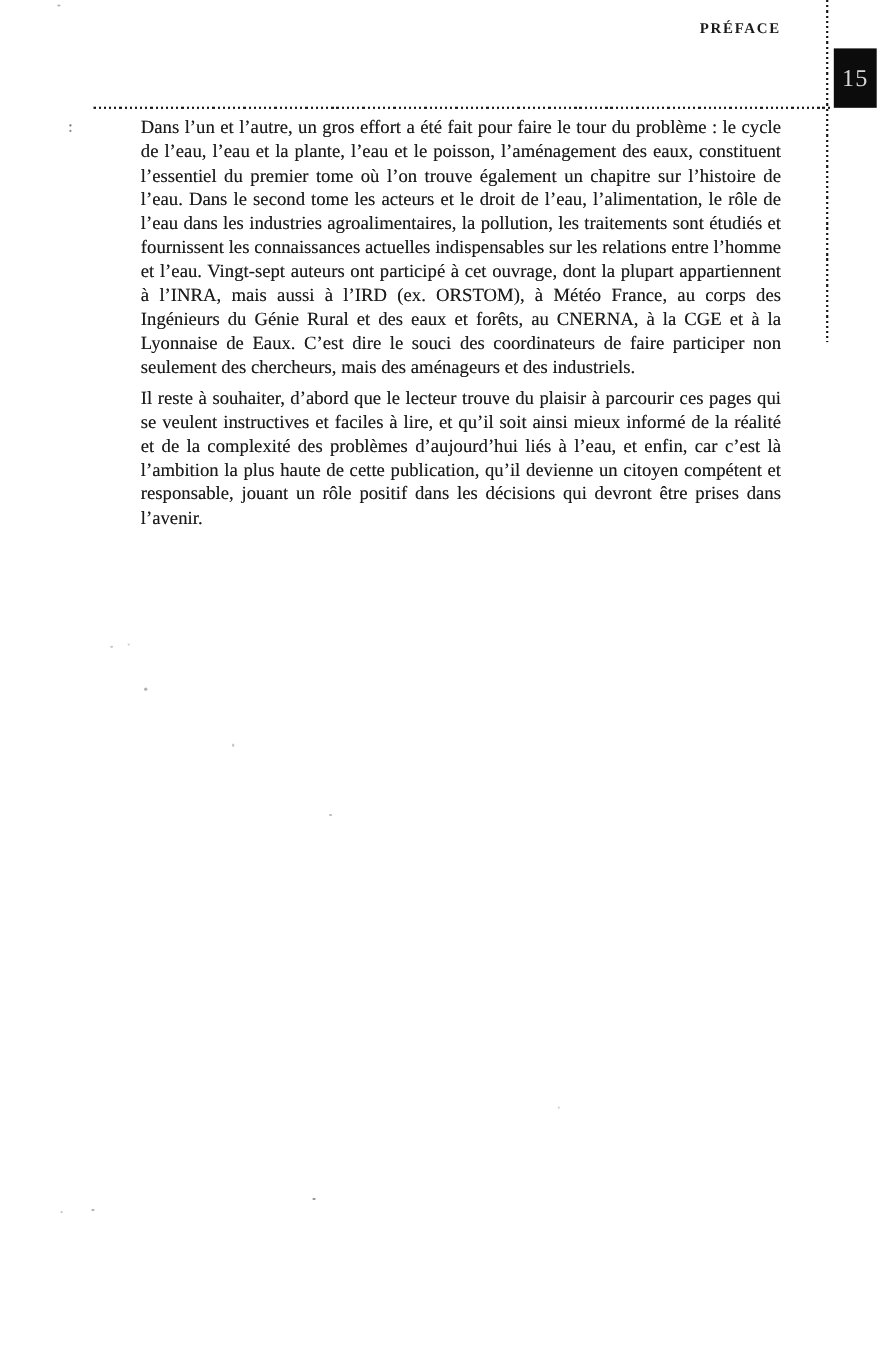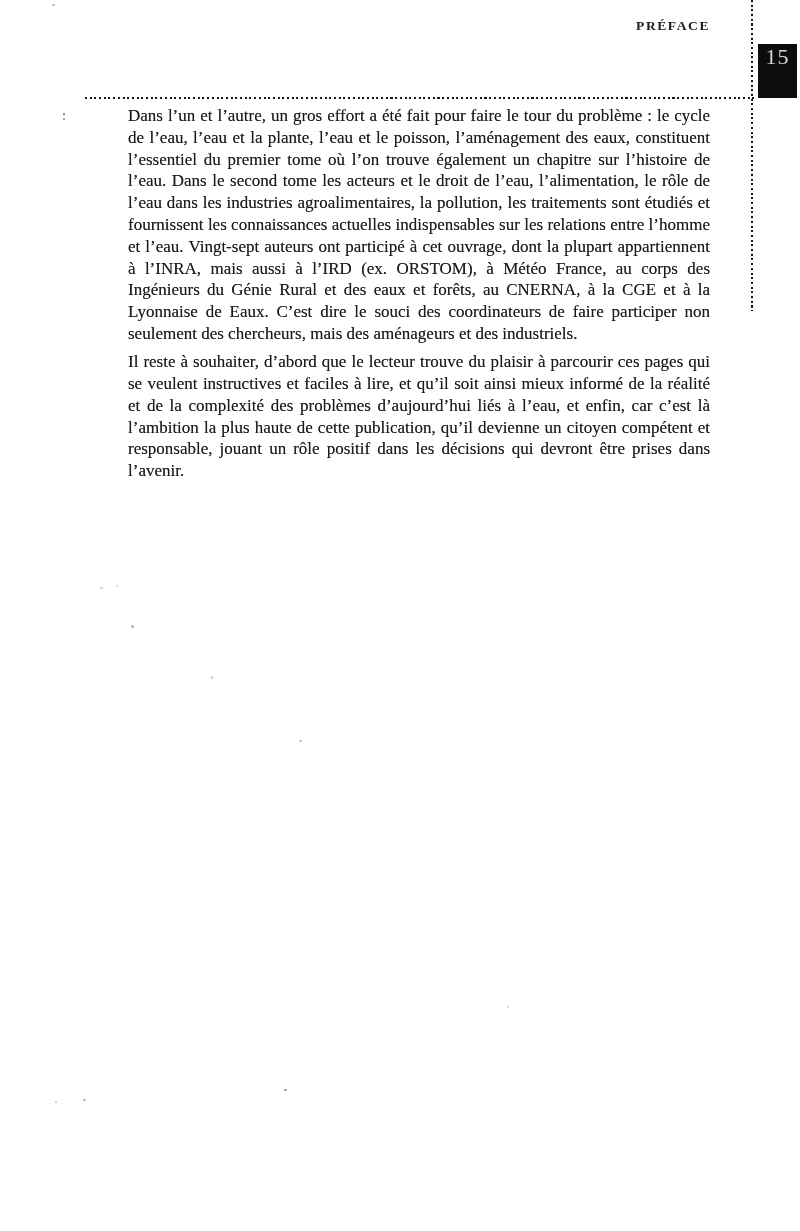--- a/index.html
+++ b/index.html
@@ -58,21 +58,21 @@
 
   
   .folio-box {
     position: absolute;
     left: 758px;
     top: 44px;
     width: 39px;
     height: 54px;
     background: var(--box);
     display: flex;
-    align-items: flex-start;
+    align-items: center;
     justify-content: center;
     padding-right: 0;
   }
   .folio-box span {
     color: var(--folio);
     font-size: 22px;
     letter-spacing: 1px;
   }
 
   

